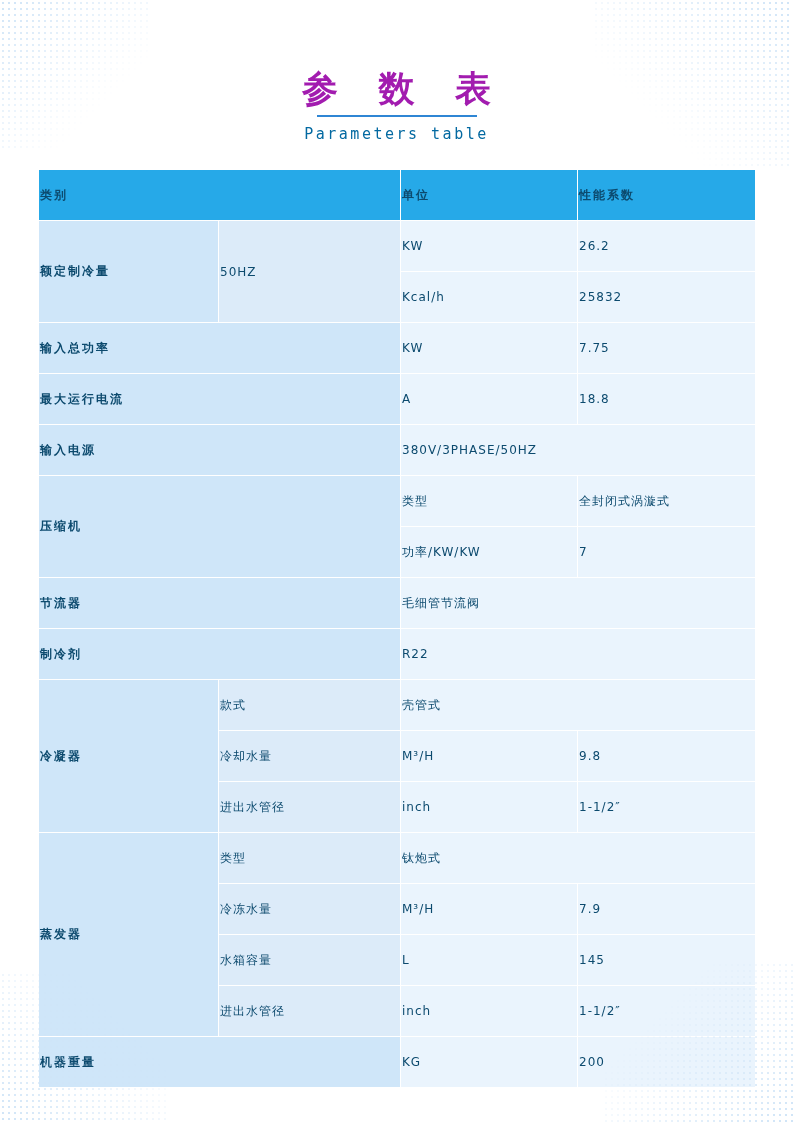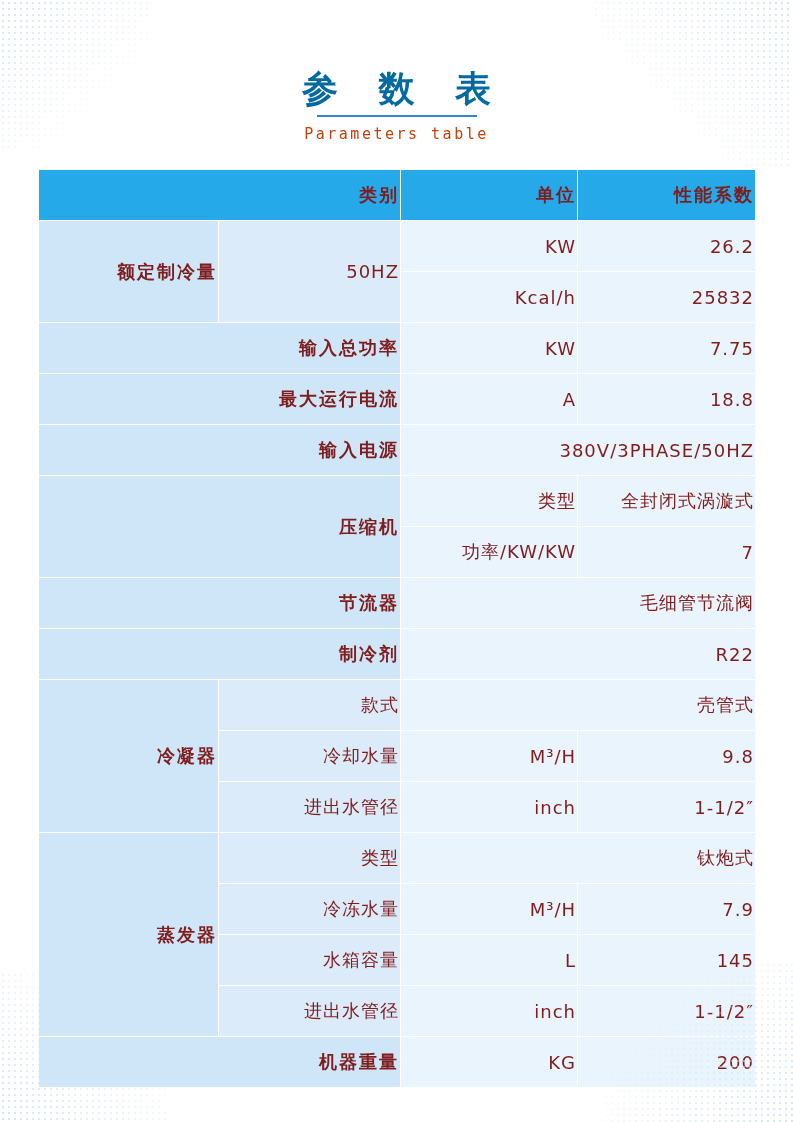--- a/index.html
+++ b/index.html
@@ -44,55 +44,55 @@
 
   
   .header {
     text-align: center;
     padding-top: 68px;
   }
   .title-cn {
     font-family: "DejaVu Sans", "Liberation Sans", sans-serif;
     font-size: 36px;
     font-weight: bold;
-    color: #0369a1;
+    color: #a21caf;
     letter-spacing: 14px;
     text-indent: 14px;
     line-height: 1.15;
   }
   .title-rule {
     width: 160px;
     height: 2px;
     background: #2f86d4;
     margin: 6px auto 0 auto;
   }
   .title-en {
     font-family: "DejaVu Sans Mono", "Liberation Mono", monospace;
     font-size: 15px;
-    color: #c2410c;
+    color: #0369a1;
     letter-spacing: 2.5px;
     margin-top: 8px;
   }
 
   
   .table-wrap {
     margin: 26px auto 0 auto;
     width: 717px;
   }
   table.params {
     border-collapse: collapse;
     width: 100%;
     table-layout: fixed;
   }
   table.params td, table.params th {
     border: 1px solid #ffffff;
-    text-align: right;
+    text-align: left;
     vertical-align: middle;
-    color: #7f1d1d;
-    font-size: 18px;
+    color: #0c4a6e;
+    font-size: 12px;
     font-family: "DejaVu Sans", "Liberation Sans", sans-serif;
   }
   .hdr td {
     background: #26a9e8;
     color: #ffffff;
     font-size: 16px;
     font-weight: bold;
     height: 48px;
     letter-spacing: 2px;
   }

